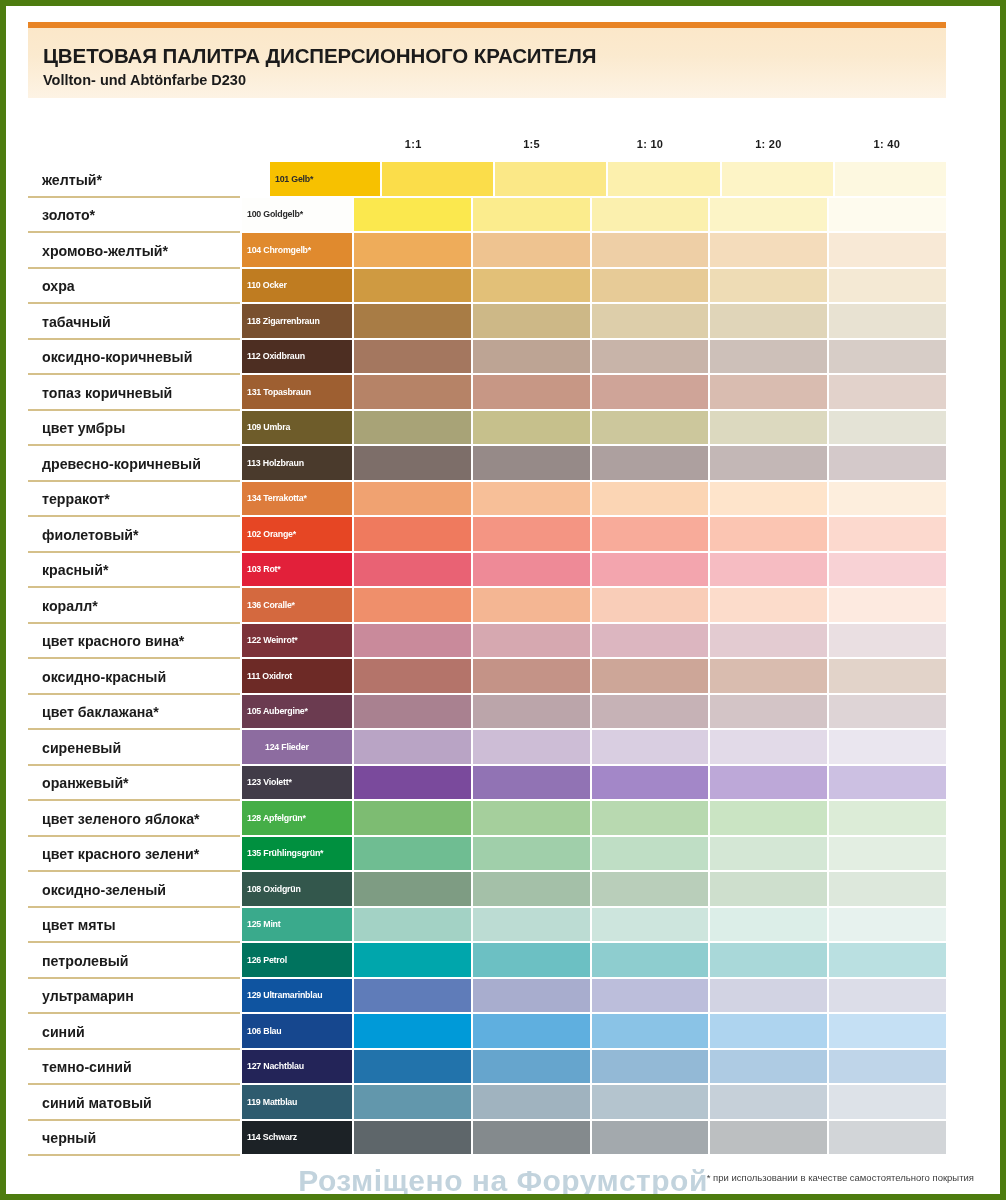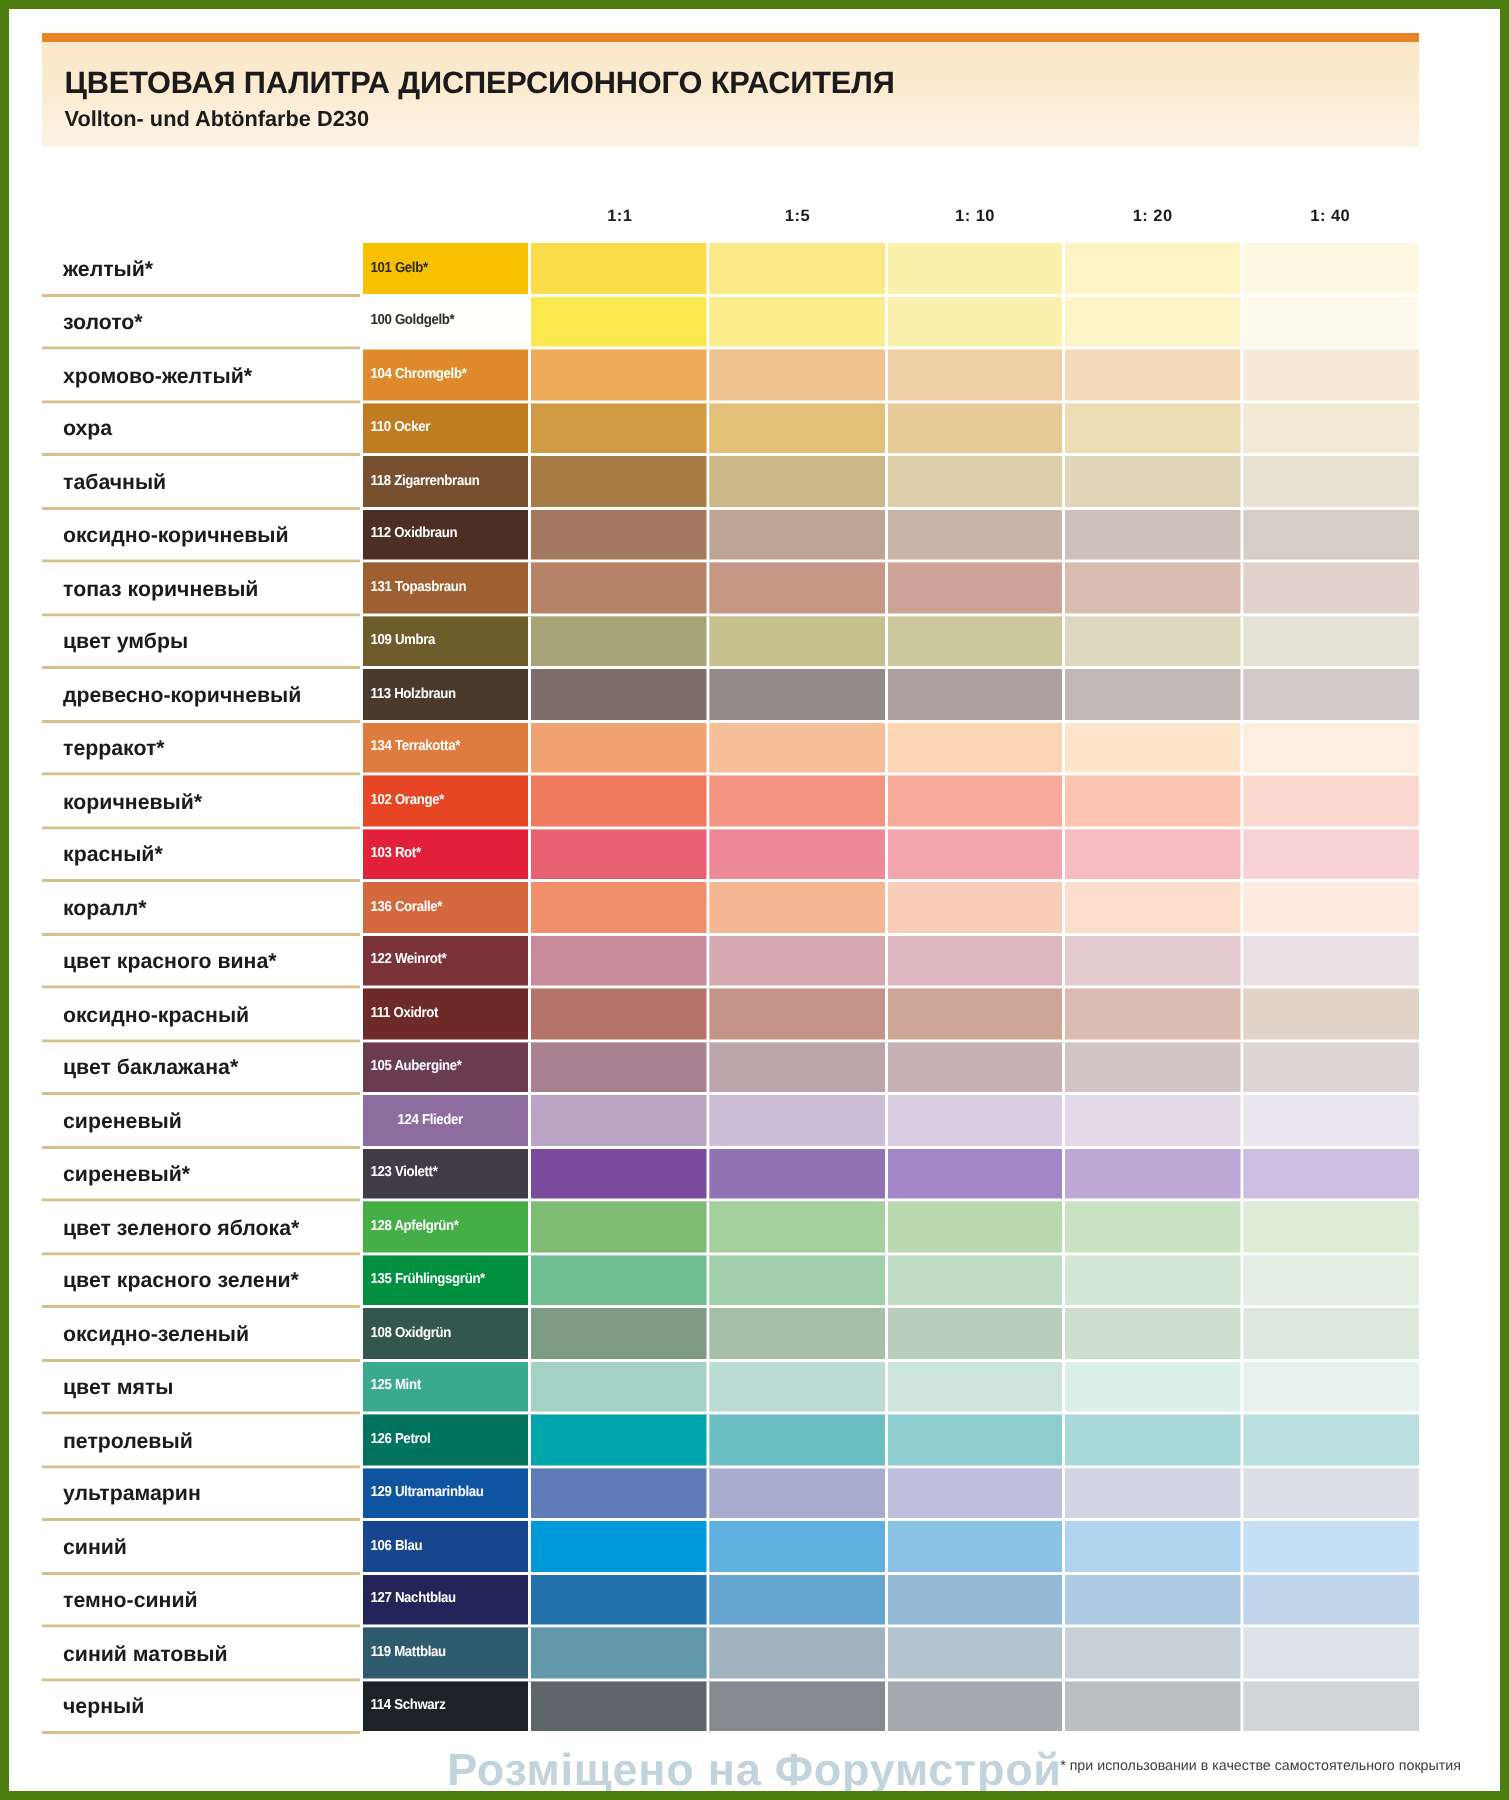--- a/index.html
+++ b/index.html
@@ -162,21 +162,21 @@
       <div class="colhead">1:5</div>
       <div class="colhead">1: 10</div>
       <div class="colhead">1: 20</div>
       <div class="colhead">1: 40</div>
     </div>
 
   <div id="table">
       <div class="row">
         <div class="label-cell">желтый*</div>
         <div class="swatches">
-          <div class="sw name-sw" style="background: rgb(247, 193, 0);">
+          <div class="sw name-sw" style="background: rgb(247, 193, 0); margin-left: 28px;">
             <span class="sw-name" style="color: rgb(43, 43, 43);">101 Gelb*</span>
           </div>
           <div class="sw" style="background: rgb(251, 221, 74);"></div>
           <div class="sw" style="background: rgb(251, 232, 135);"></div>
           <div class="sw" style="background: rgb(252, 240, 173);"></div>
           <div class="sw" style="background: rgb(253, 244, 198);"></div>
           <div class="sw" style="background: rgb(253, 248, 224);"></div>
         </div>
       </div>
       <div class="row">
@@ -290,21 +290,21 @@
             <span class="sw-name" style="color: rgb(255, 255, 255);">134 Terrakotta*</span>
           </div>
           <div class="sw" style="background: rgb(240, 162, 113);"></div>
           <div class="sw" style="background: rgb(247, 191, 152);"></div>
           <div class="sw" style="background: rgb(251, 213, 180);"></div>
           <div class="sw" style="background: rgb(254, 228, 203);"></div>
           <div class="sw" style="background: rgb(253, 238, 221);"></div>
         </div>
       </div>
       <div class="row">
-        <div class="label-cell">коричневый*</div>
+        <div class="label-cell">фиолетовый*</div>
         <div class="swatches">
           <div class="sw name-sw" style="background: rgb(230, 70, 36);">
             <span class="sw-name" style="color: rgb(255, 255, 255);">102 Orange*</span>
           </div>
           <div class="sw" style="background: rgb(239, 122, 94);"></div>
           <div class="sw" style="background: rgb(244, 149, 131);"></div>
           <div class="sw" style="background: rgb(248, 171, 154);"></div>
           <div class="sw" style="background: rgb(251, 197, 178);"></div>
           <div class="sw" style="background: rgb(252, 217, 206);"></div>
         </div>
@@ -381,21 +381,21 @@
             <span class="sw-name" style="color: rgb(255, 255, 255);">124 Flieder</span>
           </div>
           <div class="sw" style="background: rgb(185, 164, 197);"></div>
           <div class="sw" style="background: rgb(205, 189, 214);"></div>
           <div class="sw" style="background: rgb(217, 206, 225);"></div>
           <div class="sw" style="background: rgb(226, 218, 232);"></div>
           <div class="sw" style="background: rgb(234, 230, 239);"></div>
         </div>
       </div>
       <div class="row">
-        <div class="label-cell">сиреневый*</div>
+        <div class="label-cell">оранжевый*</div>
         <div class="swatches">
           <div class="sw name-sw" style="background: rgb(65, 60, 72);">
             <span class="sw-name" style="color: rgb(255, 255, 255);">123 Violett*</span>
           </div>
           <div class="sw" style="background: rgb(122, 74, 156);"></div>
           <div class="sw" style="background: rgb(145, 115, 180);"></div>
           <div class="sw" style="background: rgb(163, 135, 200);"></div>
           <div class="sw" style="background: rgb(189, 168, 216);"></div>
           <div class="sw" style="background: rgb(204, 192, 226);"></div>
         </div>

